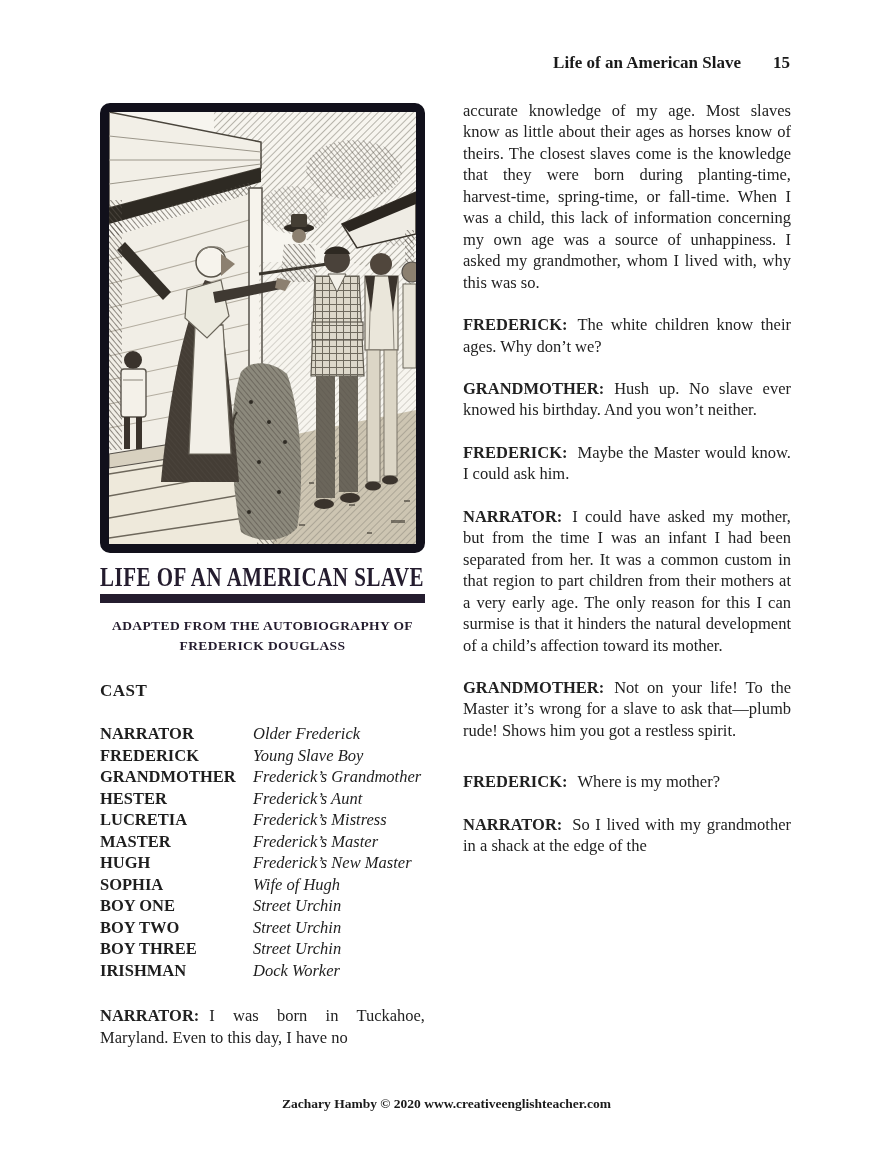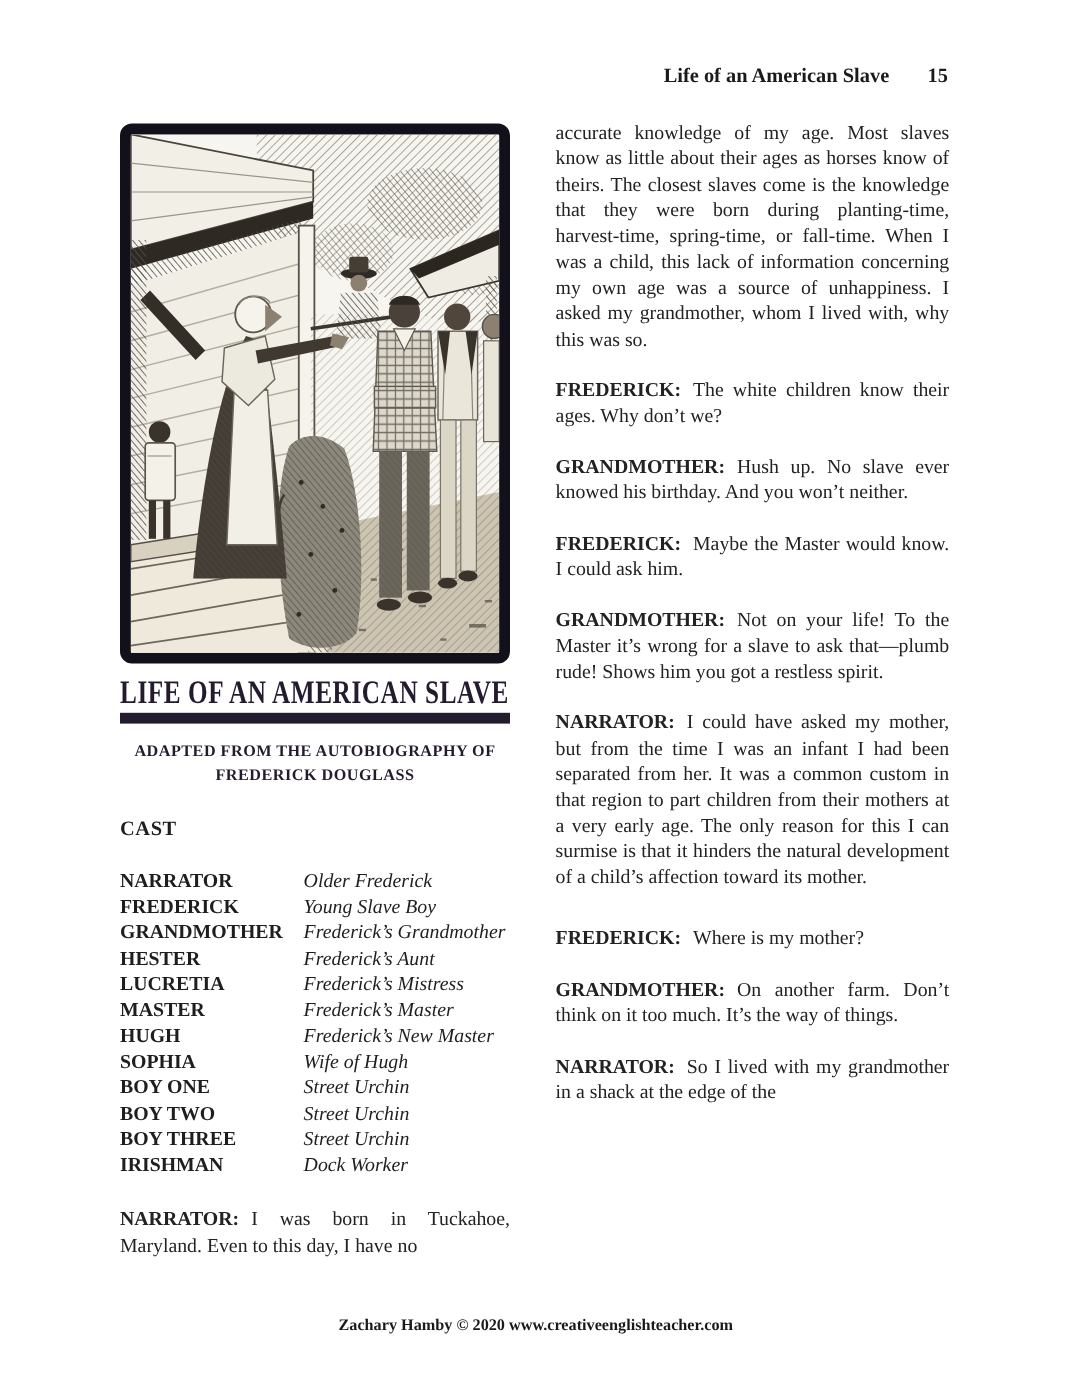--- a/index.html
+++ b/index.html
@@ -294,25 +294,24 @@
 
   <div class="col-right">
   <p class="para"><span>accurate knowledge of my age. Most slaves know as little about their ages as horses know of theirs. The closest slaves come is the knowledge that they were born during planting-time, harvest-time, spring-time, or fall-time. When I was a child, this lack of information concerning my own age was a source of unhappiness. I asked my grandmother, whom I lived with, why this was so.</span></p>
 
   <p class="para"><b class="speaker">FREDERICK:</b><span>The white children know their ages. Why don’t we?</span></p>
 
   <p class="para"><b class="speaker">GRANDMOTHER:</b><span>Hush up. No slave ever knowed his birthday. And you won’t neither.</span></p>
 
   <p class="para"><b class="speaker">FREDERICK:</b><span>Maybe the Master would know. I could ask him.</span></p>
 
+  <p class="para"><b class="speaker">NARRATOR:</b><span>I could have asked my mother, but from the time I was an infant I had been separated from her. It was a common custom in that region to part children from their mothers at a very early age. The only reason for this I can surmise is that it hinders the natural development of a child’s affection toward its mother.</span></p>
+
   <p class="para"><b class="speaker">GRANDMOTHER:</b><span>Not on your life! To the Master it’s wrong for a slave to ask that—plumb rude! Shows him you got a restless spirit.</span></p>
 
-  <p class="para"><b class="speaker">NARRATOR:</b><span>I could have asked my mother, but from the time I was an infant I had been separated from her. It was a common custom in that region to part children from their mothers at a very early age. The only reason for this I can surmise is that it hinders the natural development of a child’s affection toward its mother.</span></p>
-
   <p class="para gap-before"><b class="speaker">FREDERICK:</b><span>Where is my mother?</span></p>
 
-  <p class="para"><b class="speaker">GRANDMOTHER:</b><span>On another farm. Don’t think on it too much. It’s the way of things.</span></p>
 
   <p class="para"><b class="speaker">NARRATOR:</b><span>So I lived with my grandmother in a shack at the edge of the</span></p>
 </div>
 
   <div class="footer">Zachary Hamby © 2020 www.creativeenglishteacher.com</div>
 </div>
 
 </body></html>

